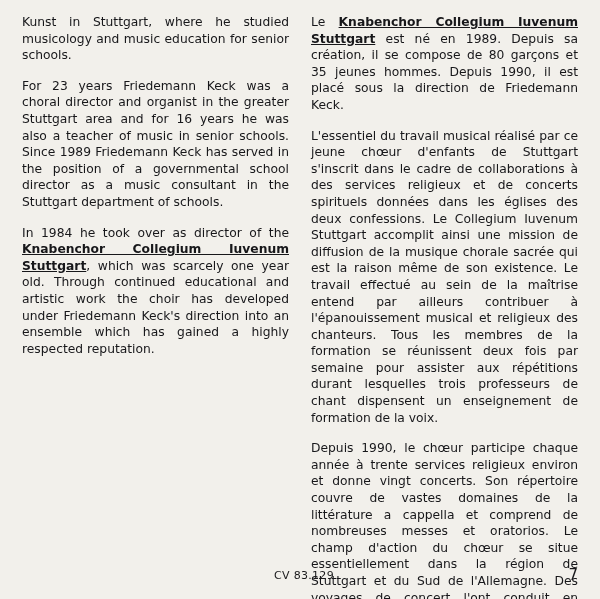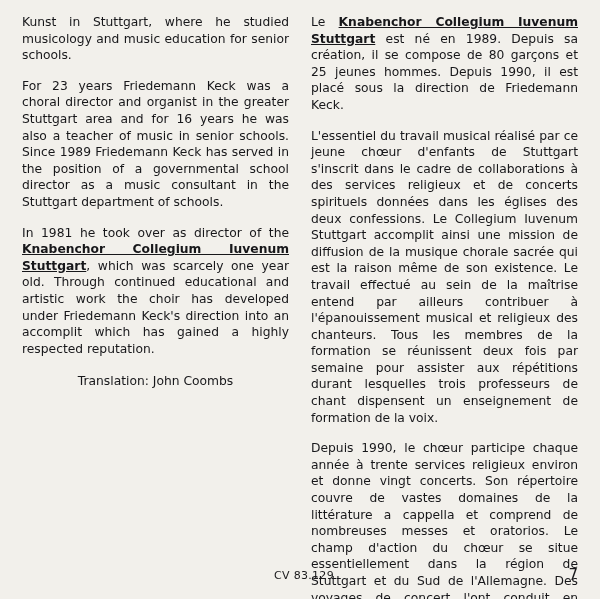--- a/index.html
+++ b/index.html
@@ -79,26 +79,25 @@
 </style>
 </head>
 <body>
 
 <div class="page">
   <div class="columns">
 
     <div class="col">
       <p><span>Kunst in Stuttgart, where he studied musicology and music education for senior schools.</span></p>
       <p><span>For 23 years Friedemann Keck  was a choral director and organist in the greater Stuttgart area and for 16 years he was also a teacher of music in senior schools. Since 1989 Friedemann Keck has served in the position of a governmental school director as a music consultant in the Stuttgart department of schools.</span></p>
-      <p><span>In 1981 he took over as director of the </span><span class="b">Knabenchor Collegium Iuvenum Stuttgart</span><span>, which was scarcely one year old. Through continued educational and artistic work the choir has developed under Friedemann Keck's direction into an accomplit which has gained a highly respected reputation.</span></p>
-      <p class="translation">Translation: John Coombs</p>
+      <p><span>In 1984 he took over as director of the </span><span class="b">Knabenchor Collegium Iuvenum Stuttgart</span><span>, which was scarcely one year old. Through continued educational and artistic work the choir has developed under Friedemann Keck's direction into an ensemble which has gained a highly respected reputation.</span></p>
     </div>
 
     <div class="col">
-      <p><span>Le </span><span class="b">Knabenchor Collegium Iuvenum Stuttgart</span><span> est né en 1989. Depuis sa création, il se compose de 80 garçons et 25 jeunes hommes. Depuis 1990, il est placé sous la direction de Friedemann Keck.</span></p>
+      <p><span>Le </span><span class="b">Knabenchor Collegium Iuvenum Stuttgart</span><span> est né en 1989. Depuis sa création, il se compose de 80 garçons et 35 jeunes hommes. Depuis 1990, il est placé sous la direction de Friedemann Keck.</span></p>
       <p><span>L'essentiel du travail musical réalisé par ce jeune chœur d'enfants de Stuttgart s'inscrit dans le cadre de collaborations à des services religieux et de concerts  spirituels données dans les églises des deux confessions. Le Collegium Iuvenum Stuttgart accomplit ainsi une mission de diffusion de la musique chorale sacrée qui est la raison même de son existence. Le travail effectué au sein de la maîtrise entend par ailleurs contribuer à l'épanouissement musical et religieux des chanteurs. Tous les membres de la formation se réunissent deux fois par semaine pour assister aux répétitions durant lesquelles trois professeurs de chant dispensent un enseignement de formation de la voix.</span></p>
       <p class="last"><span>Depuis 1990, le chœur participe chaque année à trente services religieux environ et donne vingt concerts. Son répertoire couvre de vastes domaines de la littérature a cappella et comprend de nombreuses messes et oratorios. Le champ d'action du chœur se situe essentiellement dans la région de Stuttgart et du Sud de l'Allemagne. Des voyages de concert l'ont conduit en Suisse, en Autriche, en France et dans les nouveaux pays de la République Fédérale, ainsi qu'en Pologne. En 1992 le chœur a publié</span></p>
     </div>
 
   </div>
 
   <div class="footer">
     <span class="folio-center">CV 83.129</span>
     <span class="folio-right">7</span>
   </div>

